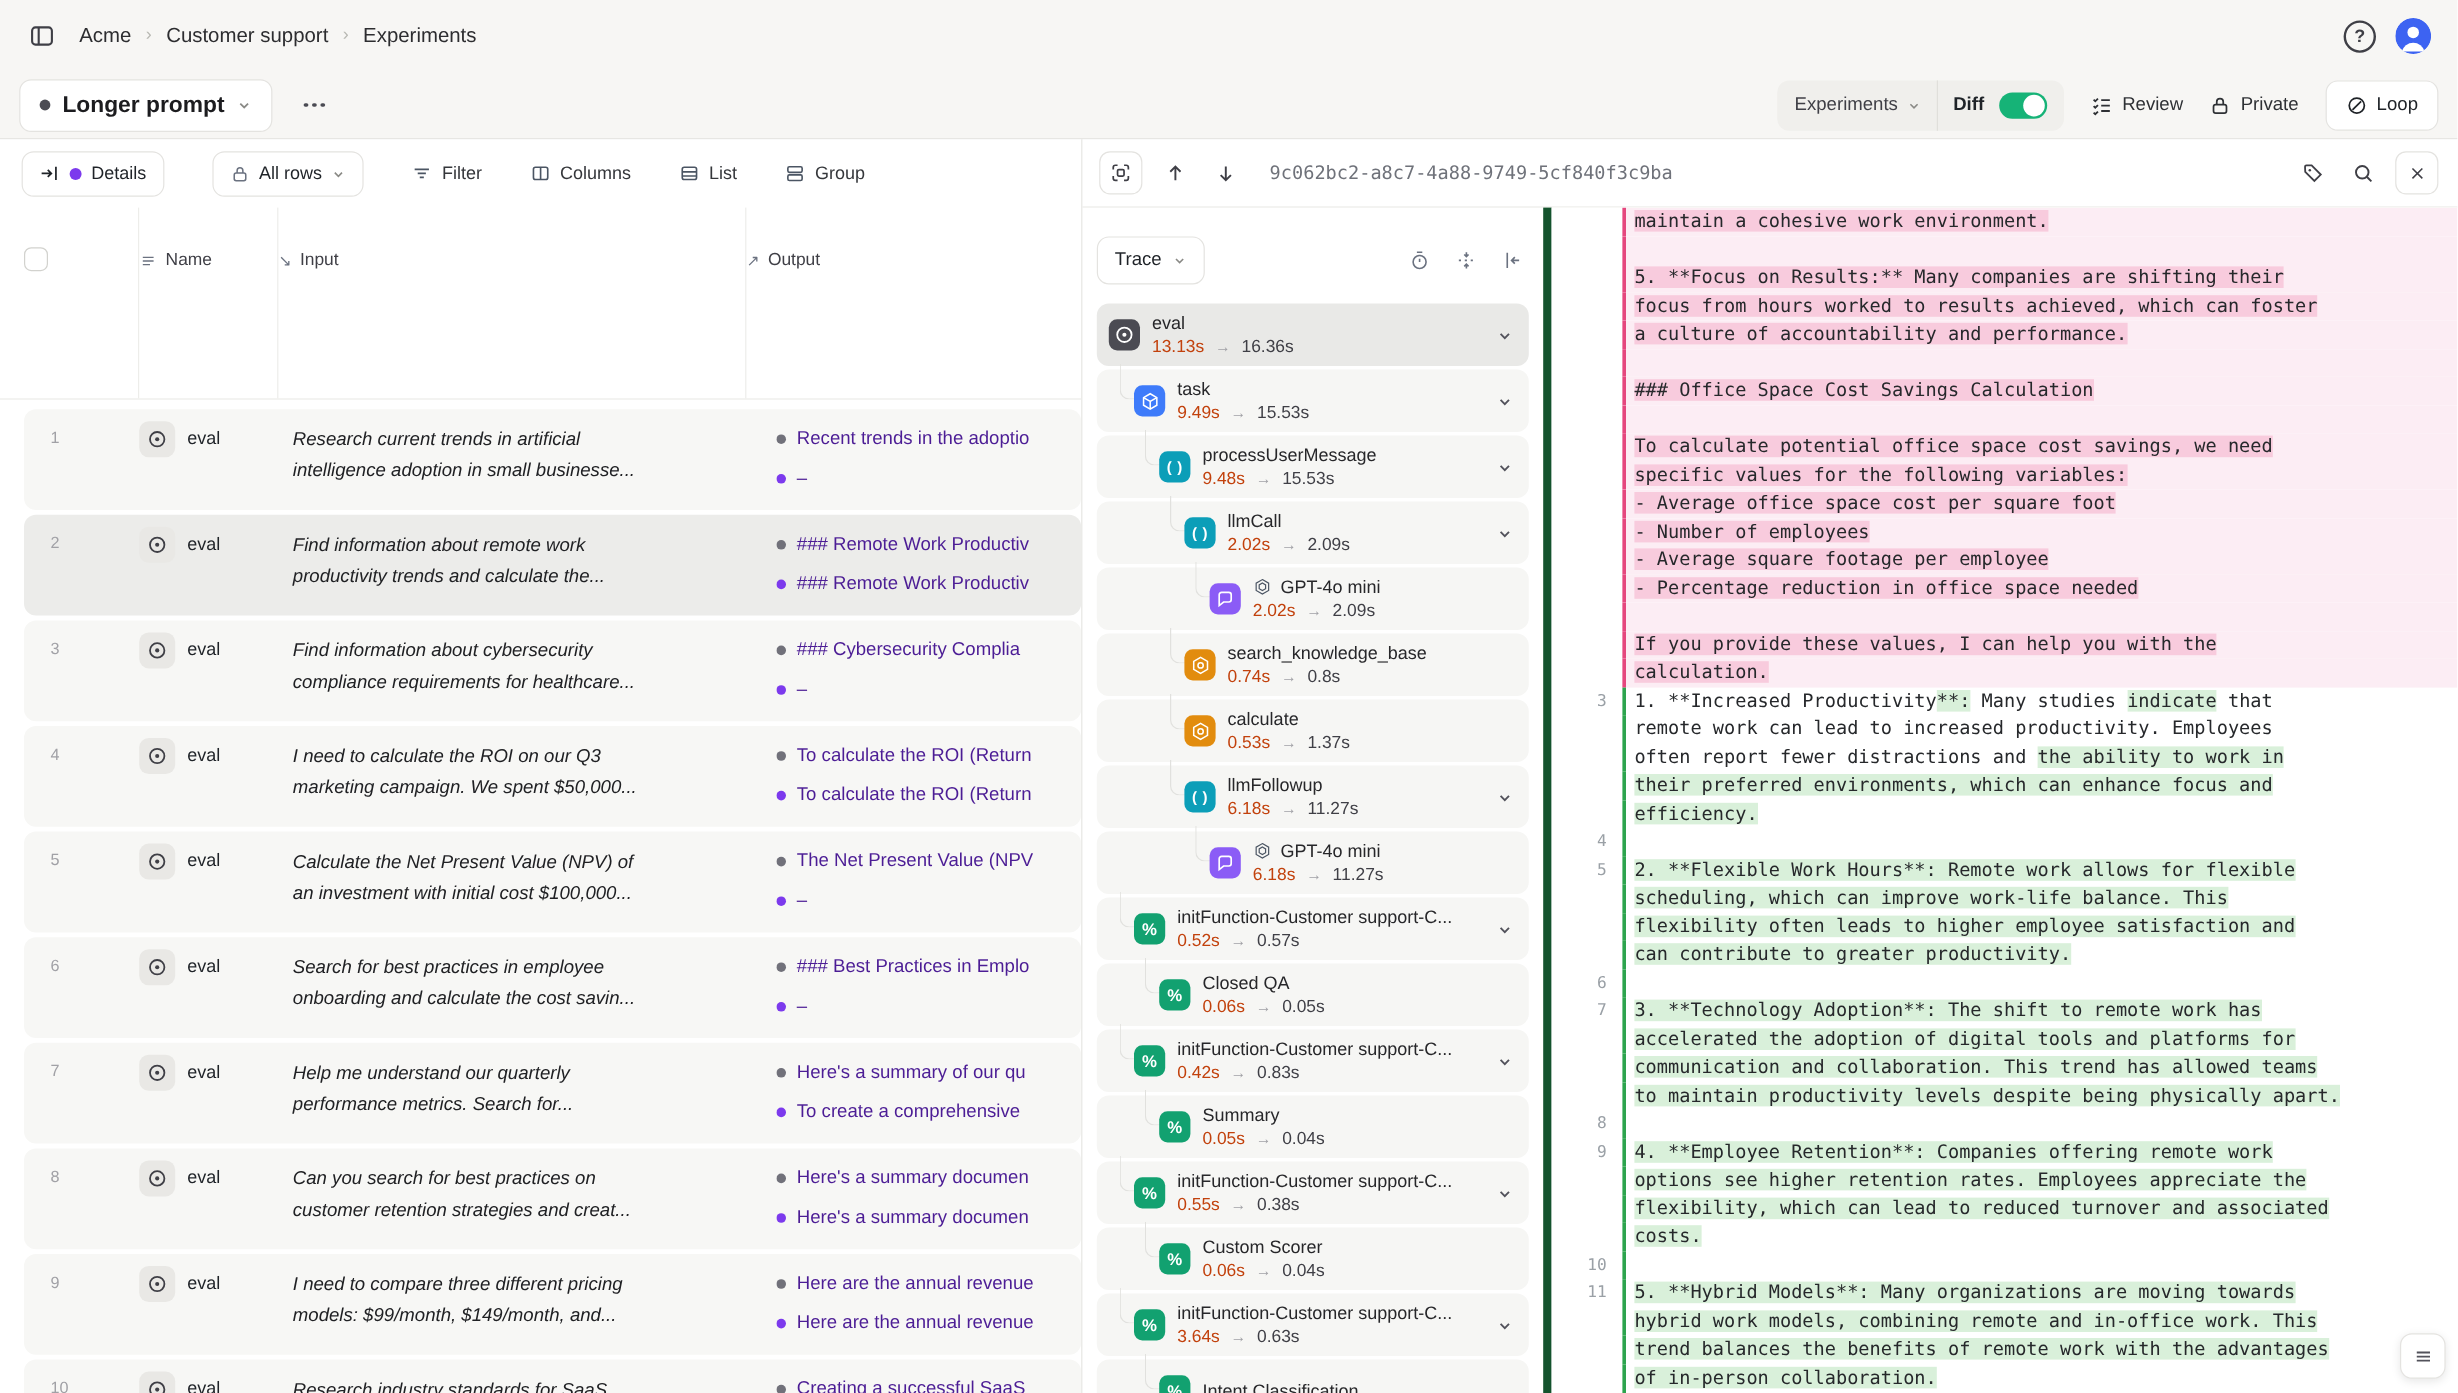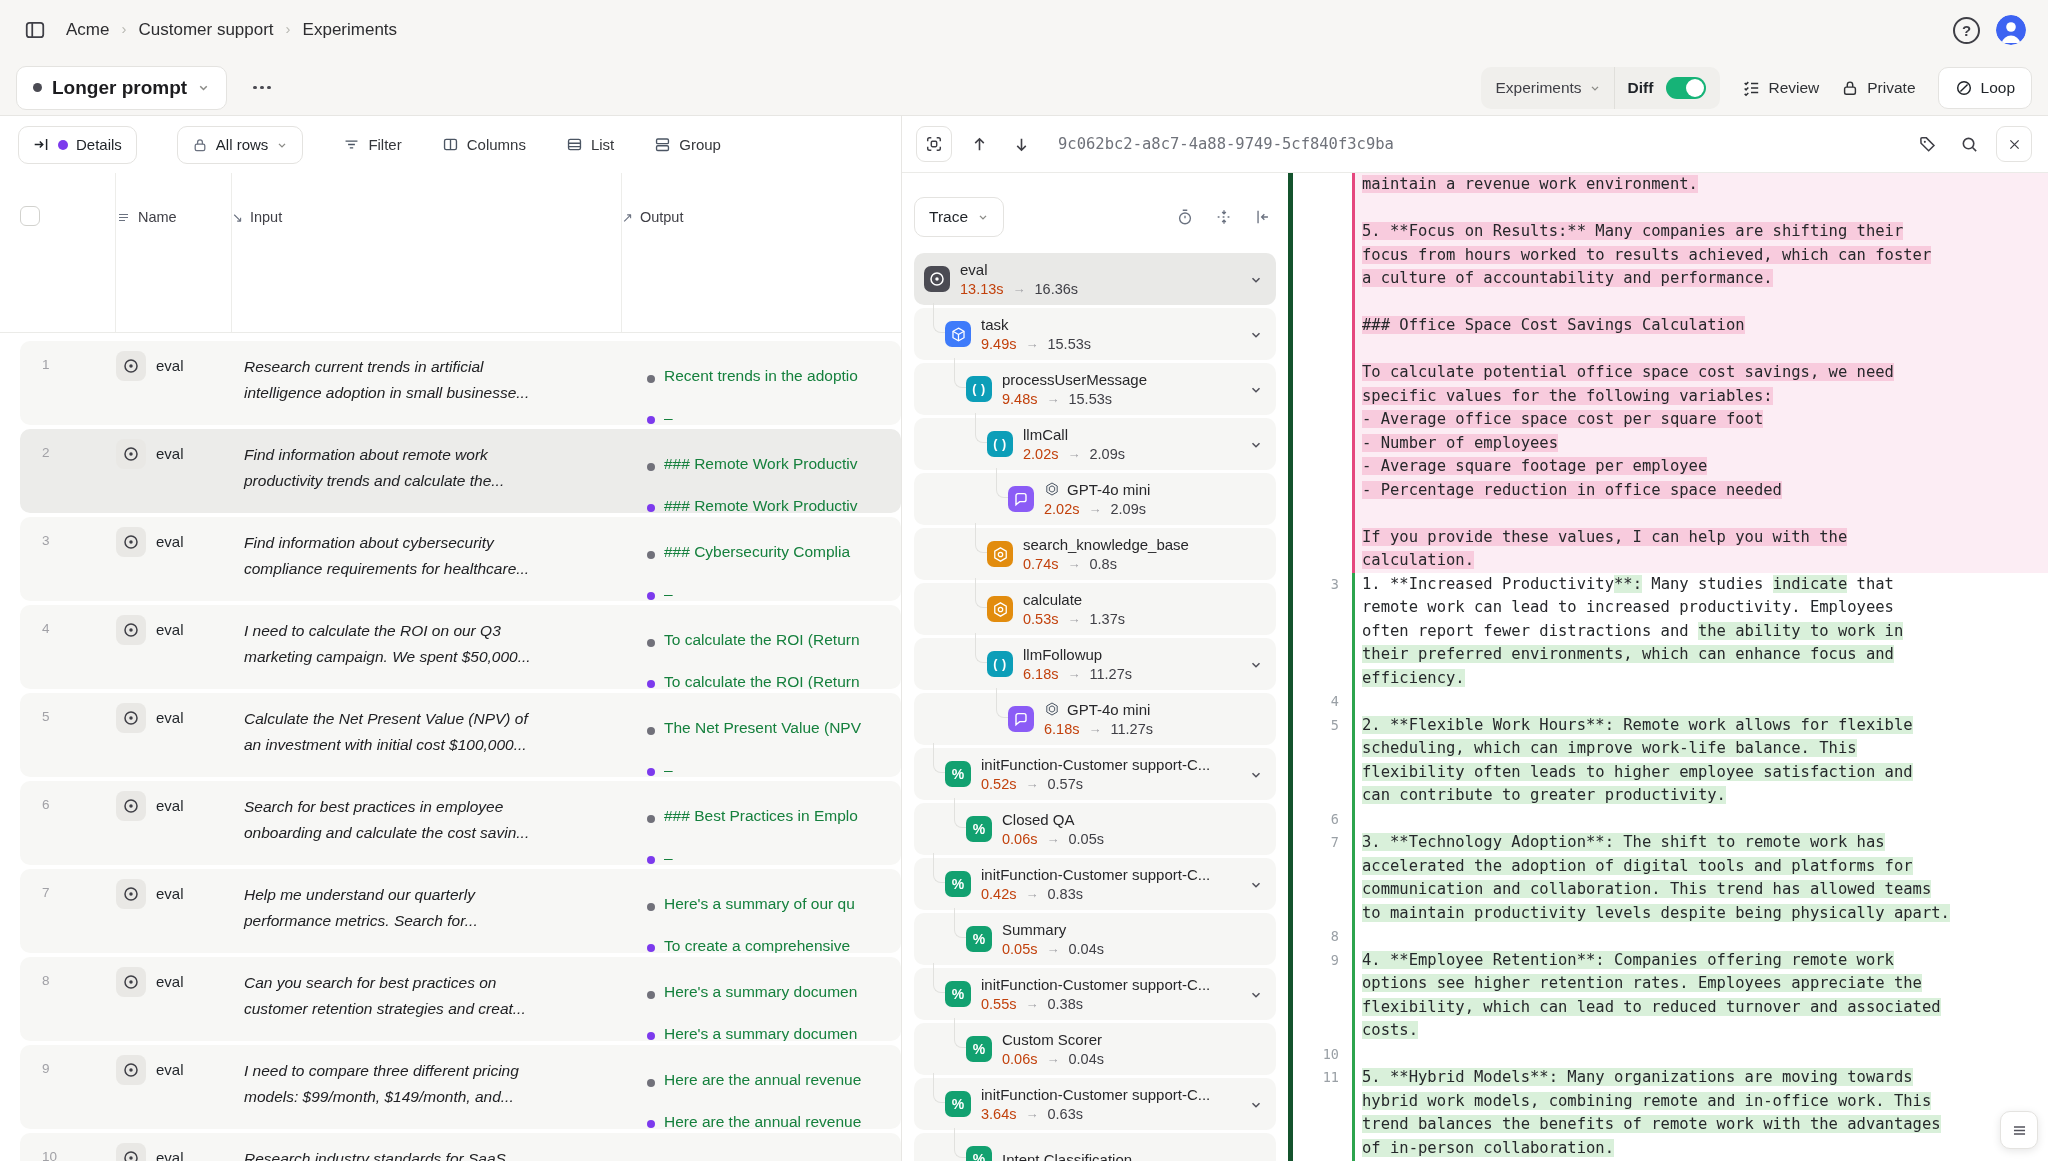--- a/index.html
+++ b/index.html
@@ -49,34 +49,34 @@
 
   .rows { padding:8px 0 0 20px; overflow:hidden; flex:1; }
   .trow { height:84px; margin-bottom:4px; border-radius:10px; background:#f7f7f5; display:grid; grid-template-columns:96px 116px 390px 1fr; cursor:pointer; }
   .trow.selected { background:#ececea; }
   .tnum { padding:16px 0 0 22px; font-size:13.5px; color:#a1a1a6; }
   .tname { display:flex; align-items:flex-start; gap:10px; padding-top:10px; }
   .eval-badge { width:30px; height:30px; border-radius:8px; background:#e9e8e5; display:flex; align-items:center; justify-content:center; color:#3f3f46; flex:none; }
   .tname-label { font-size:15px; color:#1f2328; padding-top:6px; }
   .tinput { padding:13px 14px 0 12px; font-size:15.5px; line-height:26px; color:#202124; white-space:pre-line; overflow:hidden;font-style:italic; }
   .tout { padding:16px 0 0 25px; display:flex; flex-direction:column; gap:15px; overflow:hidden; }
-  .oline { display:flex; gap:9px; align-items:center; font-size:15.5px; color:#15803d; white-space:nowrap; overflow:hidden;margin-top:12px; }
+  .oline { display:flex; gap:9px; align-items:flex-start; font-size:15.5px; color:#4c1d95; white-space:nowrap; overflow:hidden; }
   .odot { width:8px; height:8px; border-radius:50%; margin-top:5px; flex:none; }
   .odot.gray { background:#71717a; } .odot.purple { background:#7c3aed; }
 
   
   .right { flex:1; min-width:0; display:flex; flex-direction:column; }
   .trace-header { height:57px; flex:none; border-bottom:1px solid #ebebe8; display:flex; align-items:center; padding:0 16px 0 14px; gap:12px; }
   .sq-btn { width:36px; height:36px; border:1px solid #e4e3e0; border-radius:9px; background:#fff; display:flex; align-items:center; justify-content:center; color:#3f3f46; cursor:pointer; }
   .arrow-btn { width:30px; height:30px; display:flex; align-items:center; justify-content:center; color:#3f3f46; cursor:pointer; }
   .trace-id { font-family:"DejaVu Sans Mono", monospace; font-size:15.5px; color:#6f727a; margin-left:10px; flex:1; white-space:nowrap; overflow:hidden; }
   .hicon { width:30px; height:30px; display:flex; align-items:center; justify-content:center; color:#3f3f46; cursor:pointer; }
 
   .trace-body { flex:1; min-height:0; display:flex; }
-  .tree { width:391px; flex:none; border-right:5px solid #14532d; padding:24px 12px 0 12px; overflow:hidden; }
+  .tree { width:391px; flex:none; border-right:7px solid #14532d; padding:24px 12px 0 12px; overflow:hidden; }
   .tree-bar { display:flex; align-items:center; margin-bottom:16px; }
   .trace-pill { display:flex; align-items:center; gap:9px; height:40px; padding:0 14px; background:#fff; border:1px solid #e4e3e0; border-radius:10px; font-size:15.5px; color:#1f2328; cursor:pointer; }
   .tree-icons { margin-left:auto; display:flex; gap:21px; color:#6b7280; align-items:center; padding-right:4px; }
   .tree-icons span { cursor:pointer; display:flex; }
 
   .srow { position:relative; height:52px; margin-bottom:3px; border-radius:10px; background:#f6f6f4; display:flex; align-items:center; cursor:pointer; }
   .srow.selected { background:#e9e9e7; }
   .connector { position:absolute; width:13px; height:30px; top:-5px; border-left:1.5px solid #e1e1de; border-bottom:1.5px solid #e1e1de; border-bottom-left-radius:8px; }
   .sicon { width:26px; height:26px; border-radius:7px; flex:none; display:flex; align-items:center; justify-content:center; color:#fff; margin-right:10px; position:relative; z-index:1; }
   .i-eval { background:#4b4b53; } .i-task { background:#3e7bfa; }
@@ -843,21 +843,21 @@
 
     </span>
 
   </div>
           </div>
       </div>
 
       <div class="diff" id="diff-view">
     <div class="dline">
       <span class="ln"></span>
-      <span class="dc pink"><span class="hl">maintain a revenue work environment.</span></span>
+      <span class="dc pink"><span class="hl">maintain a cohesive work environment.</span></span>
     </div>
     <div class="dline">
       <span class="ln"></span>
       <span class="dc pink">&nbsp;</span>
     </div>
     <div class="dline">
       <span class="ln"></span>
       <span class="dc pink"><span class="hl">5. **Focus on Results:** Many companies are shifting their</span></span>
     </div>
     <div class="dline">

